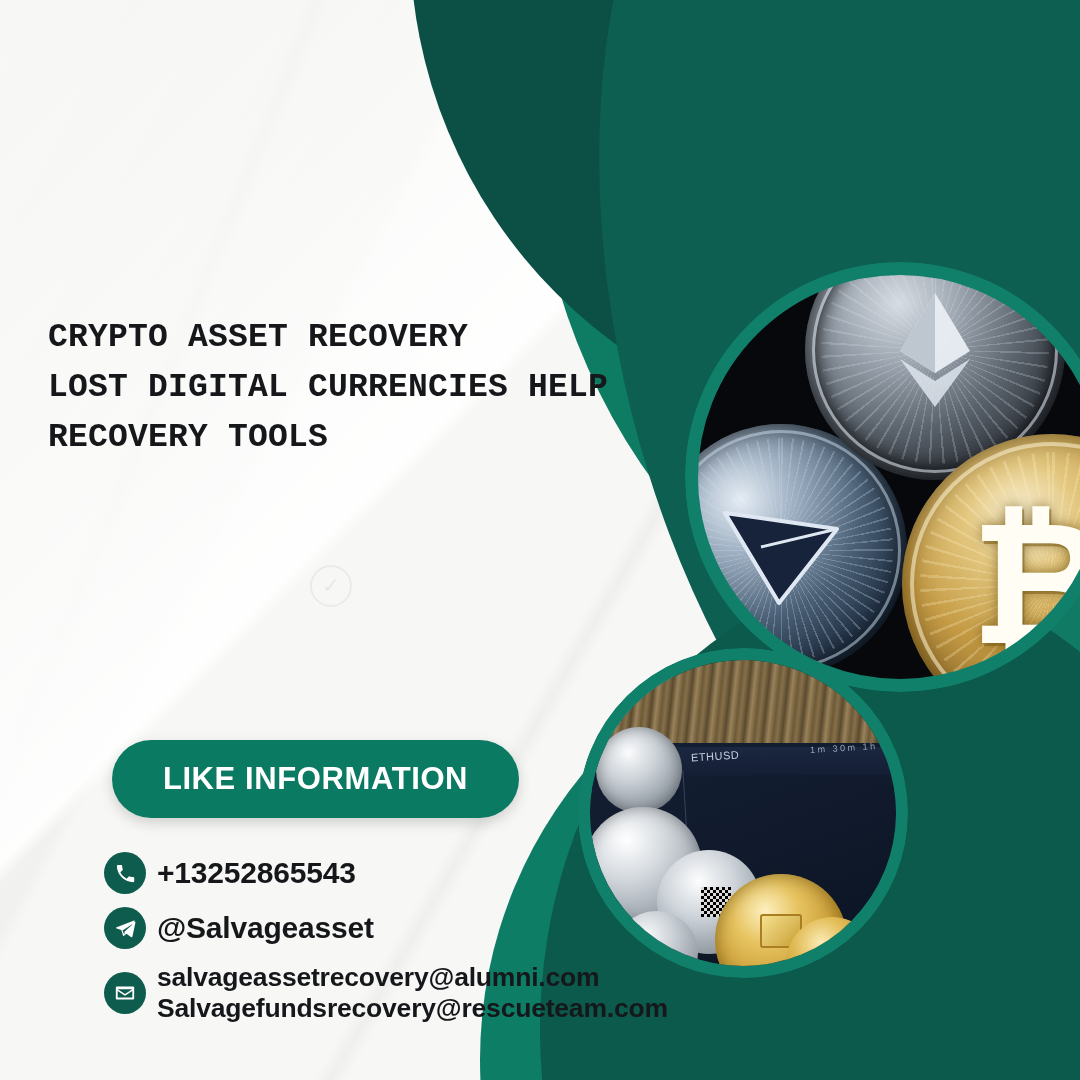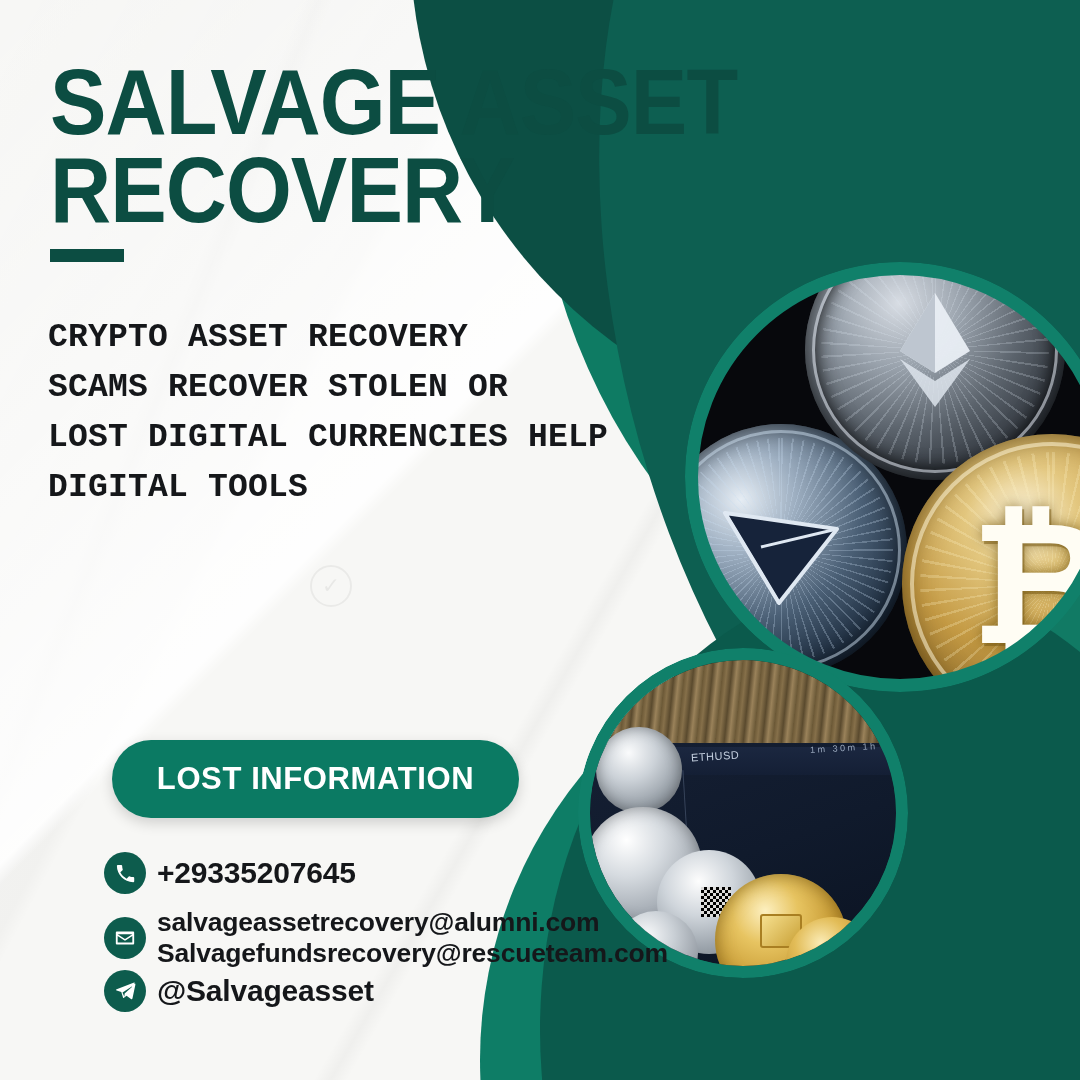--- a/index.html
+++ b/index.html
@@ -676,67 +676,61 @@
           </div>
         <div class="gold-coin-b"></div>
         <div class="silver-coin-d"></div>
       </div>
     </div>
     <div class="ring"></div>
   </div>
 
   <div class="content">
 
-    <div class="title-block">
-      <div class="title-line">SALVAGE ASSET</div>
-      <div class="title-line">RECOVERY</div>
-      <div class="title-underline"></div>
-    </div>
 
     <div class="body-copy">
       <div class="body-line">CRYPTO ASSET RECOVERY</div>
-      <div class="body-line">SCAMS RECOVER STOLEN OR</div>
       <div class="body-line">LOST DIGITAL CURRENCIES HELP</div>
-      <div class="body-line">DIGITAL TOOLS</div>
+      <div class="body-line">RECOVERY TOOLS</div>
     </div>
 
     <div class="cta-button">
-      <span>LOST INFORMATION</span>
+      <span>LIKE INFORMATION</span>
     </div>
 
     <div class="contacts">
 
       <div class="contact-row">
         <div class="c-icon">
           <svg width="23" height="23" viewBox="0 0 24 24" fill="#ffffff">
             <path d="M6.6 10.8c1.4 2.8 3.8 5.1 6.6 6.6l2.2-2.2c.3-.3.7-.4 1-.2 1.2.4 2.4.6 3.7.6.6 0 1 .4 1 1V20c0 .6-.4 1-1 1C10.6 21 3 13.4 3 4c0-.6.4-1 1-1h3.5c.6 0 1 .4 1 1 0 1.3.2 2.5.6 3.7.1.3 0 .7-.2 1l-2.3 2.1z"></path>
           </svg>
         </div>
-        <div class="c-text">+29335207645</div>
+        <div class="c-text">+13252865543</div>
+      </div>
+
+      <div class="contact-row">
+        <div class="c-icon">
+          <svg width="23" height="23" viewBox="0 0 24 24" fill="#ffffff">
+            <path d="M21.7 3.4 2.8 10.7c-.9.4-.9 1.1 0 1.4l4.8 1.5 1.8 5.6c.2.6.5.8 1 .4l2.7-2.2 4.6 3.4c.8.5 1.4.2 1.6-.8l3-14.1c.2-1-.4-1.5-1.6-1zM8.9 14l9.3-5.9c.4-.3.8-.1.5.2l-7.6 6.9-.3 3.2L8.9 14z"></path>
+          </svg>
+        </div>
+        <div class="c-text">@Salvageasset</div>
       </div>
 
       <div class="contact-row email">
         <div class="c-icon">
           <svg width="22" height="22" viewBox="0 0 24 24" fill="#ffffff">
             <path d="M3 5h18c.6 0 1 .4 1 1v12c0 .6-.4 1-1 1H3c-.6 0-1-.4-1-1V6c0-.6.4-1 1-1zm9 8.2 8-5.2H4l8 5.2zM4 17h16V9.9l-7.5 4.9c-.3.2-.7.2-1 0L4 9.9V17z"></path>
           </svg>
         </div>
         <div class="email-stack">
           <div class="c-text small">salvageassetrecovery@alumni.com</div>
           <div class="c-text small">Salvagefundsrecovery@rescueteam.com</div>
         </div>
       </div>
 
-      <div class="contact-row">
-        <div class="c-icon">
-          <svg width="23" height="23" viewBox="0 0 24 24" fill="#ffffff">
-            <path d="M21.7 3.4 2.8 10.7c-.9.4-.9 1.1 0 1.4l4.8 1.5 1.8 5.6c.2.6.5.8 1 .4l2.7-2.2 4.6 3.4c.8.5 1.4.2 1.6-.8l3-14.1c.2-1-.4-1.5-1.6-1zM8.9 14l9.3-5.9c.4-.3.8-.1.5.2l-7.6 6.9-.3 3.2L8.9 14z"></path>
-          </svg>
-        </div>
-        <div class="c-text">@Salvageasset</div>
-      </div>
-
     </div>
   </div>
 
   <div class="watermark">✓</div>
 
 </div>
 
 </body></html>

